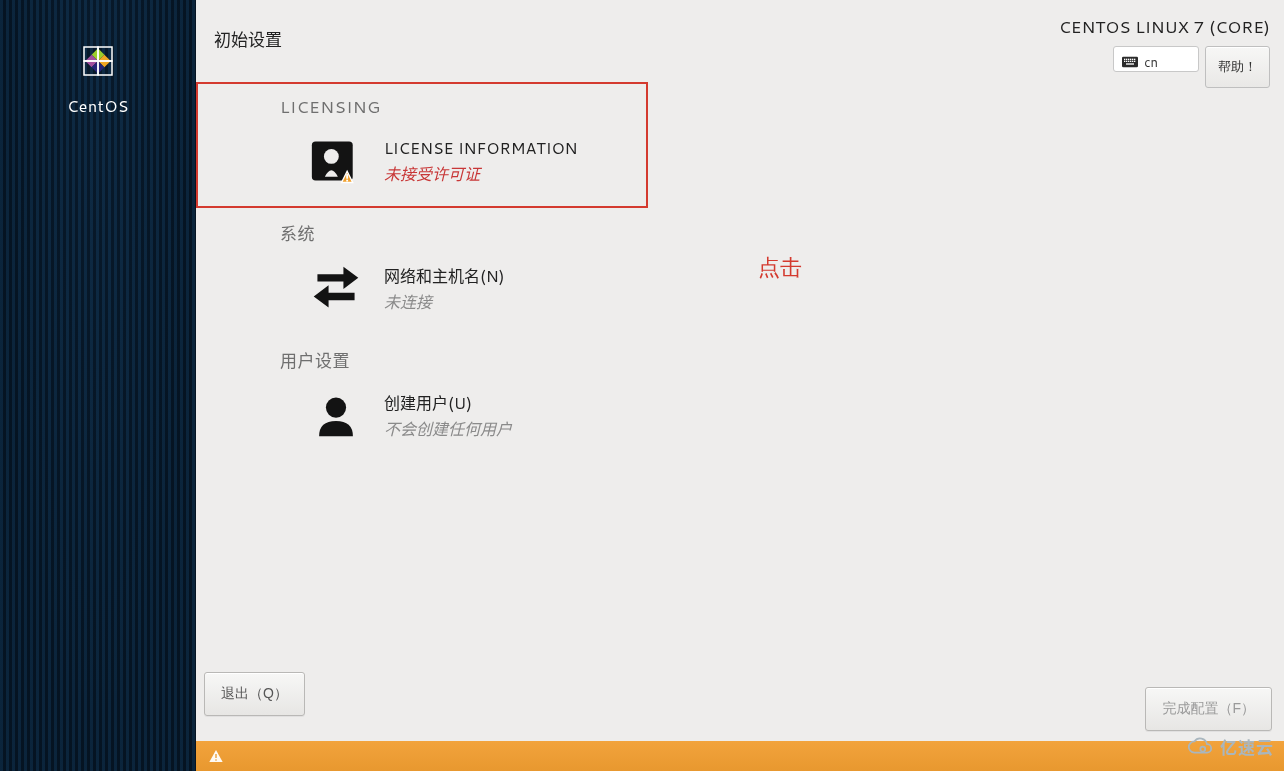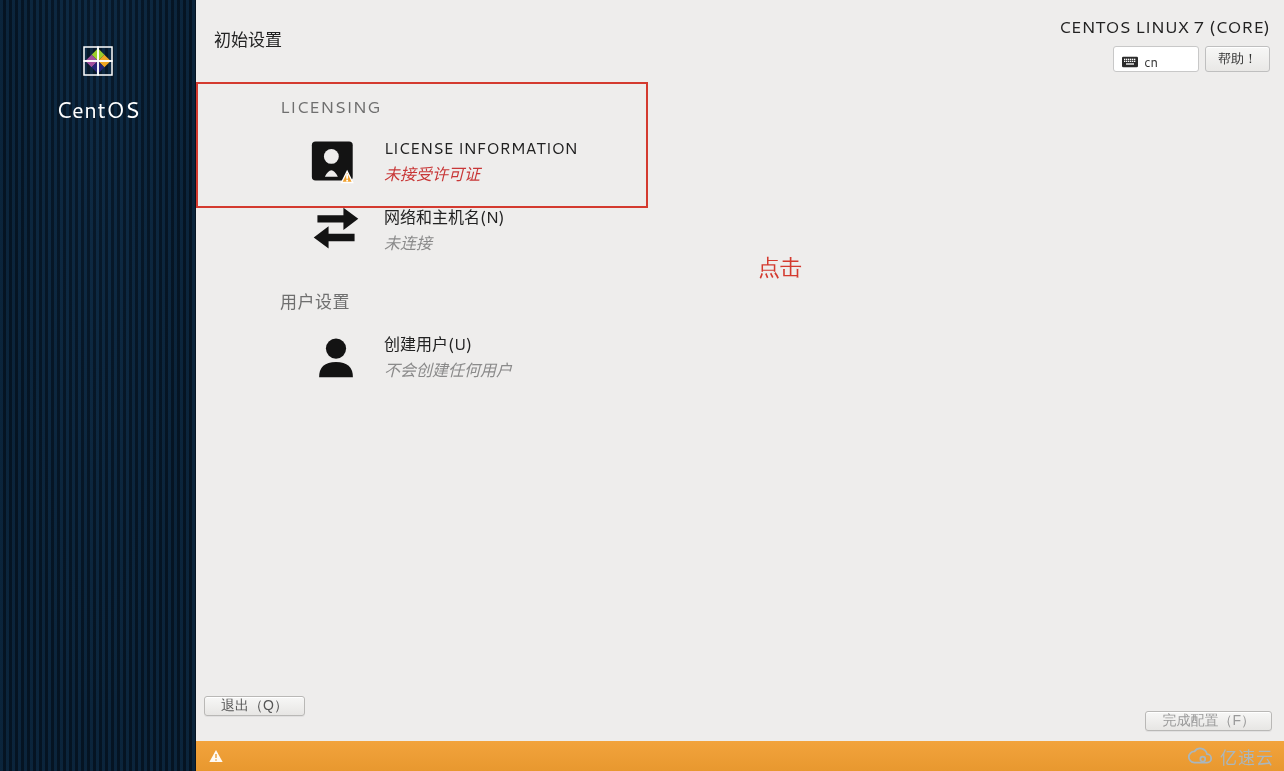--- a/index.html
+++ b/index.html
@@ -8,62 +8,62 @@
 .sidebar {
   width: 196px; height: 771px; flex: none;
   background: #0b2136;
   background-image:
     repeating-linear-gradient(90deg, rgba(12,40,65,0.85) 0 3px, rgba(5,20,35,0.85) 3px 6px),
     radial-gradient(ellipse at 50% 10%, rgba(40,80,120,0.5), rgba(5,15,25,0.9) 70%);
   display: flex; flex-direction: column; align-items: center; padding-top: 36px;
   color: #fff;
 }
 .sidebar .logo { width: 50px; height: 50px; margin-bottom: 8px; }
-.sidebar .brand { font-size: 22px; letter-spacing: 0.5px; color: #fff; font-weight: 400; }
+.sidebar .brand { font-size: 16px; letter-spacing: 0.5px; color: #fff; font-weight: 400; }
 .main { flex: 1; background: #eeedec; display: flex; flex-direction: column; position: relative; }
 .topbar { height: 68px; padding: 10px 14px 0 18px; display: flex; justify-content: space-between; }
 .topbar-left .title { font-size: 17px; color: #222; font-weight: 400; margin-top: 16px; }
 .topbar-right { text-align: right; margin-left: 28px; }
 .distro { font-size: 17px; color: #222; margin-top: 4px; }
 .topbar-controls { margin-top: 8px; display: flex; justify-content: flex-end; gap: 6px; }
 .kb-indicator {
   background: #fff; border: 1px solid #c8c8c8; border-radius: 3px;
   display: inline-flex; align-items: center; gap: 6px;
   padding: 9px 40px 3px 8px; font-size: 13px; color: #333; height: 26px;
 }
 .kb-indicator svg { width: 16px; height: 12px; }
 .help-btn {
   background: linear-gradient(#f7f7f6,#e9e8e6); border: 1px solid #bfbfbf; border-radius: 3px;
-  height: 26px; padding: 0 12px; font-size: 13px; color: #333; display: inline-flex; align-items: center; gap: 4px;
+  height: 42px; padding: 0 12px; font-size: 13px; color: #333; display: inline-flex; align-items: center; gap: 4px;
   box-shadow: inset 0 1px 0 #fff;
 }
 .content { flex: 1; padding: 12px 60px 0 84px; position: relative; }
 .section-title { font-size: 17px; color: #6f6f6f; margin: 24px 0 10px 0; letter-spacing: 0.5px; font-weight: 400; }
 .section-title.first { margin-top: 14px; }
 .spoke { display: flex; align-items: flex-start; gap: 18px; padding: 8px 0 8px 26px; cursor: pointer; }
 .spoke .icon-wrap { width: 60px; height: 52px; display: flex; align-items: center; justify-content: center; position: relative; }
 .spoke .texts .label { font-size: 16px; color: #222; font-weight: 400; }
 .spoke .texts .status { font-size: 16px; font-style: italic; color: #8a8a8a; margin-top: 2px; }
 .spoke .texts .status.warn { color: #c83737; }
 .highlight-box { position: absolute; border: 2px solid #d43a2f; pointer-events: none; }
 .annotation { position: absolute; color: #d43a2f; font-size: 22px; font-family: "KaiTi","STKaiti",serif; margin-top: 47px; }
 .footer-buttons { padding: 0 12px 10px 8px; display: flex; justify-content: space-between; }
 .gtk-btn {
   background: linear-gradient(#f7f7f6,#e7e6e4); border: 1px solid #b9b8b6; border-radius: 3px;
-  height: 20px; padding: 0 16px; font-size: 14px; color: #555;
+  height: 44px; padding: 0 16px; font-size: 14px; color: #555;
   box-shadow: inset 0 1px 0 #fff, 0 1px 0 rgba(0,0,0,0.05);
 }
 .gtk-btn.dim { color: #9a9a9a; margin-top: 15px; }
 .warn-bar {
   height: 30px; background: linear-gradient(#f2a33c,#e8982f);
   display: flex; align-items: center; gap: 14px; padding: 0 12px;
   color: #fff; font-size: 13px;
 }
 .warn-bar .tri { width: 16px; height: 16px; }
-.watermark { position: absolute; right: 10px; bottom: 2px; display: flex; align-items: center; gap: 6px; color: #a9b6be; font-size: 17px; font-weight: 400; letter-spacing: 1px; }
+.watermark { position: absolute; right: 10px; bottom: 12px; display: flex; align-items: center; gap: 6px; color: #a9b6be; font-size: 17px; font-weight: 700; letter-spacing: 1px; }
 .watermark svg { width: 28px; height: 20px; }
 </style>
 </head>
 <body>
 
 <div class="root">
 
   <div class="sidebar">
     <svg class="logo" viewBox="0 0 100 100">
       <g transform="translate(50,50)">
@@ -137,20 +137,21 @@
             </svg>
           </div>
           <div class="texts">
             <div class="label">LICENSE INFORMATION</div>
             <div class="status warn">未接受许可证</div>
           </div>
         </div>
       </div>
 
       <div class="section">
+        <div class="section-title">系统</div>
         <div class="spoke">
           <div class="icon-wrap">
             <svg viewBox="0 0 64 56" width="60" height="52">
               <g fill="#131313">
                 <path d="M12 20 L40 20 L40 12 L56 24 L40 36 L40 28 L12 28 Z" transform="translate(0,-8)"></path>
                 <path d="M52 36 L24 36 L24 28 L8 40 L24 52 L24 44 L52 44 Z" transform="translate(0,-4)"></path>
               </g>
             </svg>
           </div>
           <div class="texts">

